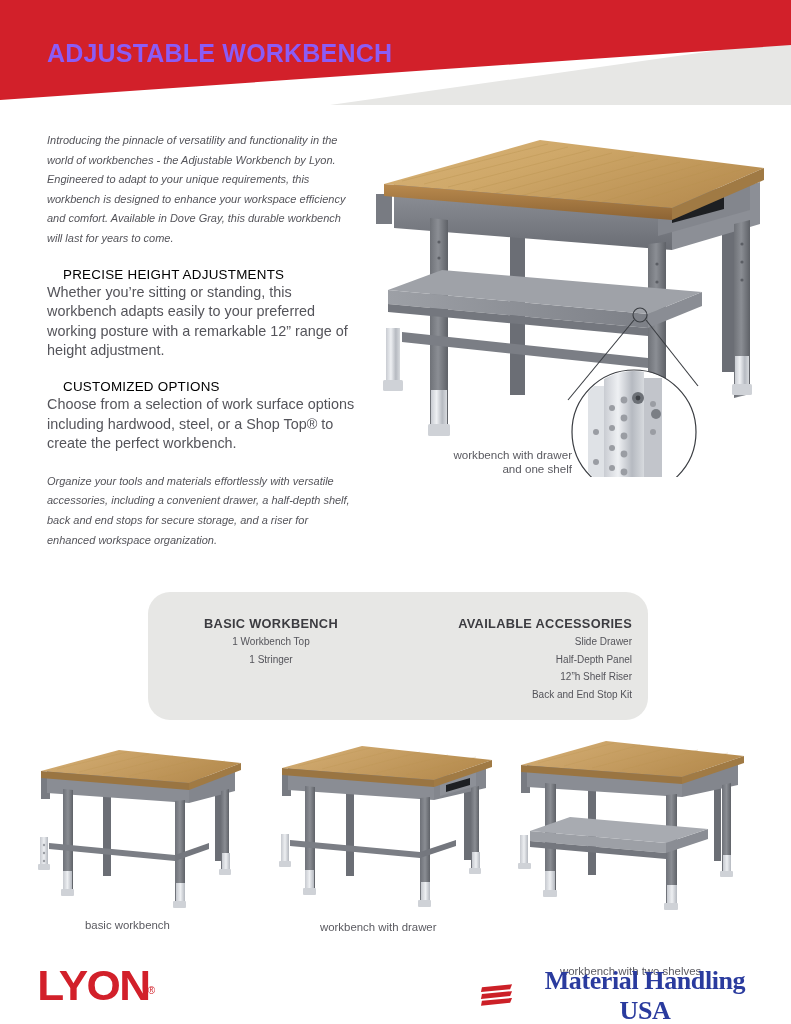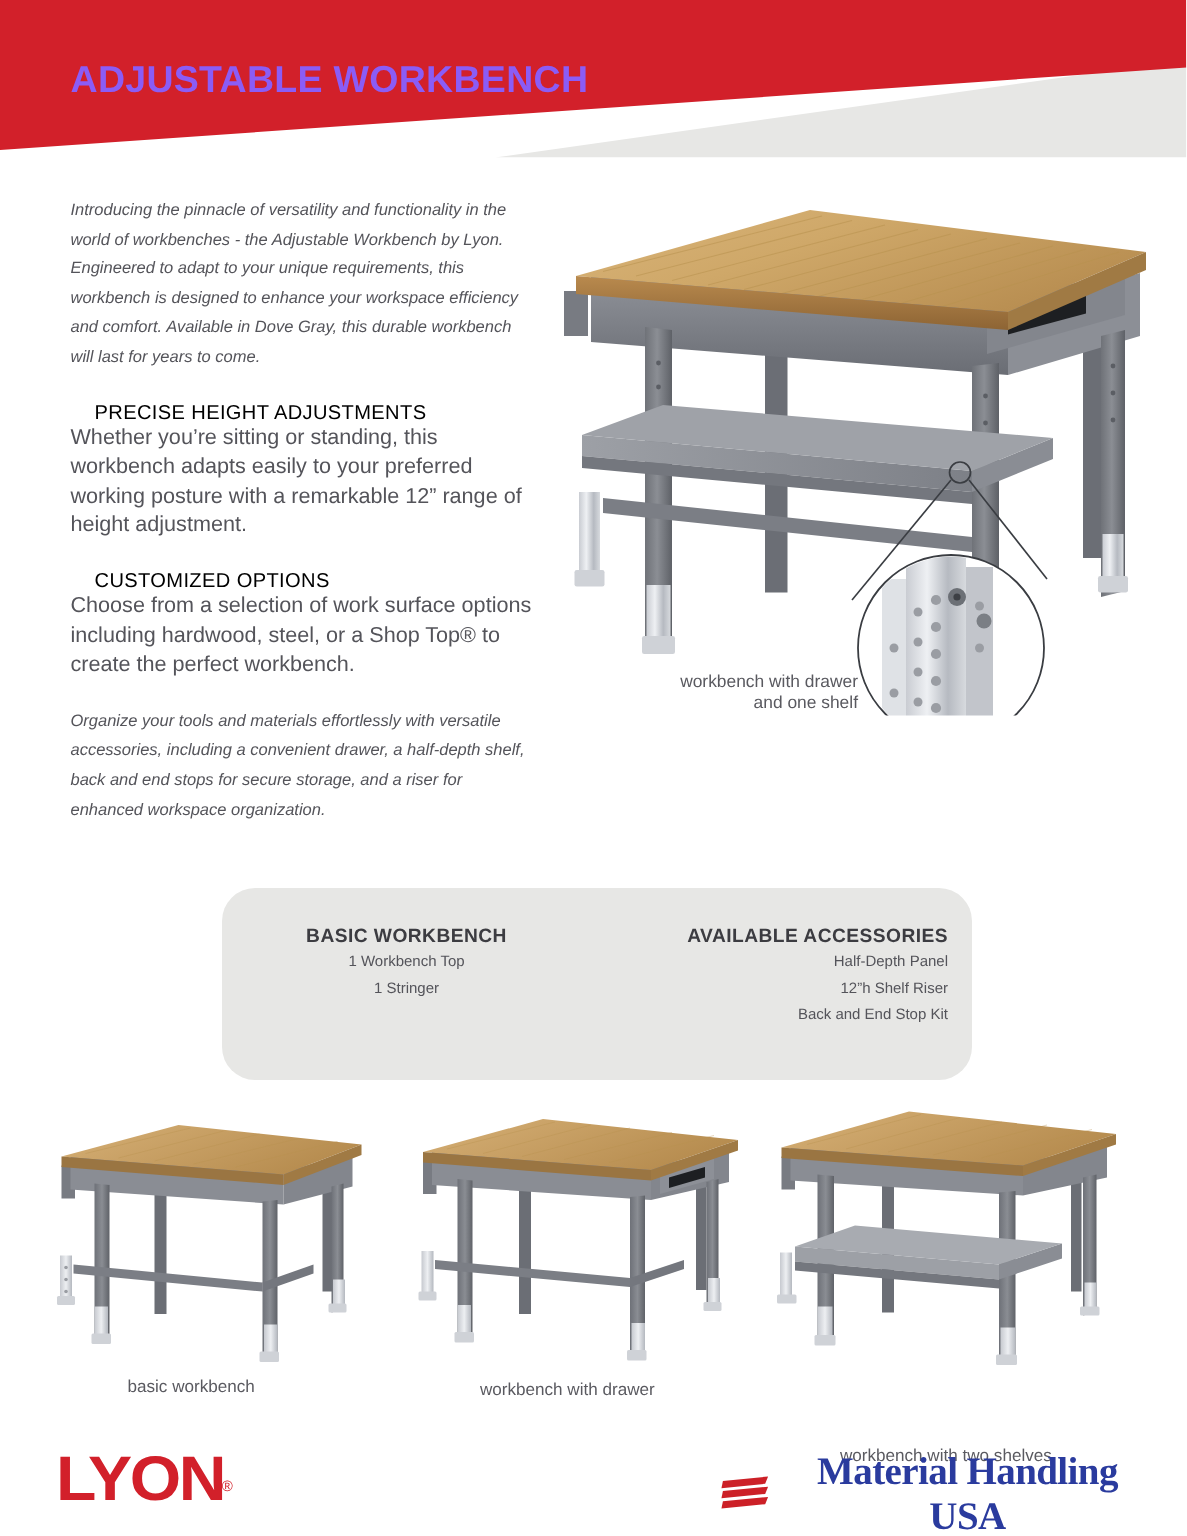--- a/index.html
+++ b/index.html
@@ -251,20 +251,21 @@
 </div>
 
 <div id="spec-box">
   <div class="spec-col" id="spec-col-basic">
     <div class="spec-title">BASIC WORKBENCH</div>
     <div class="spec-item">1 Workbench Top</div>
     <div class="spec-item">1 Stringer</div>
   </div>
   <div class="spec-col" id="spec-col-acc">
     <div class="spec-title">AVAILABLE ACCESSORIES</div>
+    <div class="spec-item">Slide Drawer</div>
     <div class="spec-item">Half-Depth Panel</div>
     <div class="spec-item">12”h Shelf Riser</div>
     <div class="spec-item">Back and End Stop Kit</div>
   </div>
 </div>
 
 <div class="thumb" id="thumb-0">
   <svg width="214" height="165" viewBox="0 0 214 165">
     <defs>
       <linearGradient id="w2" x1="0" y1="0" x2="1" y2="0.4">

